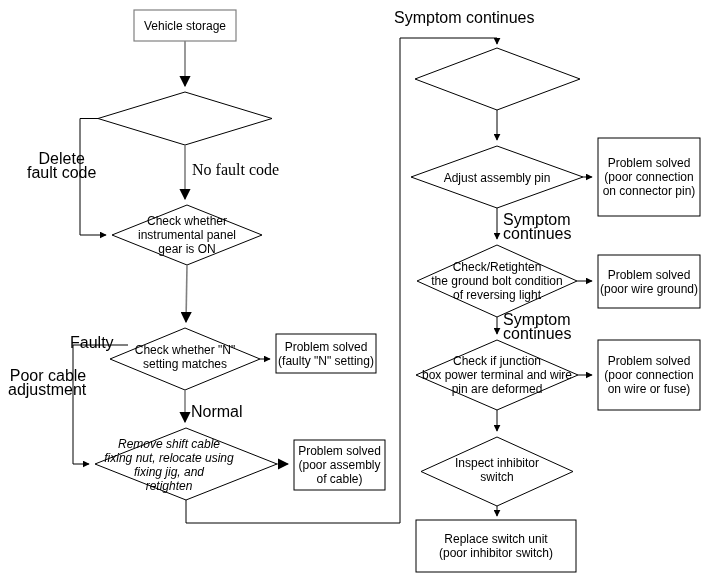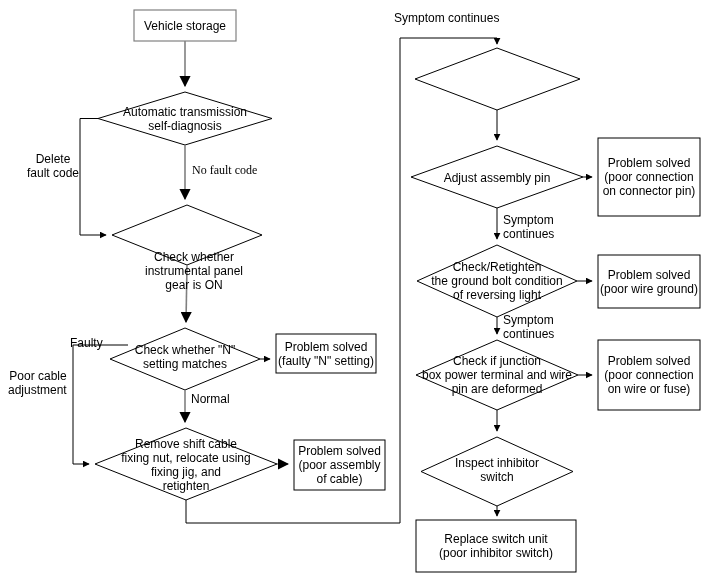--- a/index.html
+++ b/index.html
@@ -31,21 +31,21 @@
     font-family: "Liberation Sans", sans-serif;
     font-size: 12px;
     line-height: 14px;
     color: #000000;
     white-space: pre-line;
     pointer-events: none;
   }
   .edge-label {
     position: absolute;
     font-family: "Liberation Sans", sans-serif;
-    font-size: 12px;
+    font-size: 16px;
     line-height: 14px;
     color: #000000;
     white-space: pre-line;
   }
 </style>
 </head>
 <body>
 
 <div id="canvas">
 
@@ -116,50 +116,48 @@
       <path d="M 577,281 L 592,281" marker-end="url(#arrow)"></path>
       <path d="M 497,317 L 497,334" marker-end="url(#arrow)"></path>
       <path d="M 578,375 L 592,375" marker-end="url(#arrow)"></path>
       <path d="M 497,410 L 497,431" marker-end="url(#arrow)"></path>
       <path d="M 497,506 L 497,516" marker-end="url(#arrow)"></path>
     </g>
   </svg>
 
   <div class="node-text" style="left:134px; top:10px; width:102px; height:31px;">Vehicle storage</div>
 
-  <div class="node-text" style="left:110px; top:100px; width:150px; height:37px;">Automatic transmission
-self-diagnosis</div>
 
-  <div class="node-text" style="left:124px; top:212px; width:140px; height:46px;margin-top:36px;">Check whether
+  <div class="node-text" style="left:117px; top:212px; width:140px; height:46px;">Check whether
 instrumental panel
 gear is ON</div>
 
   <div class="node-text" style="left:120px; top:341px; width:130px; height:32px;">Check whether "N"
 setting matches</div>
 
   <div class="node-text" style="left:276px; top:334px; width:100px; height:39px;">Problem solved
 (faulty "N" setting)</div>
 
-  <div class="node-text" style="left:101px; top:435px; width:170px; height:60px;">Remove shift cable
+  <div class="node-text" style="left:84px; top:435px; width:170px; height:60px;font-style:italic;">Remove shift cable
 fixing nut, relocate using
 fixing jig, and
 retighten</div>
 
   <div class="node-text" style="left:294px; top:440px; width:91px; height:50px;">Problem solved
 (poor assembly
 of cable)</div>
 
   <div class="edge-label" style="left:27px; top:152px; text-align:center;">Delete
 fault code</div>
 
   <div class="edge-label" style="left:192px; top:163px;font-family:Liberation Serif, serif;">No fault code</div>
 
   <div class="edge-label" style="left:70px; top:336px;">Faulty</div>
 
-  <div class="edge-label" style="left:191px; top:392px;">Normal</div>
+  <div class="edge-label" style="left:191px; top:405px;">Normal</div>
 
   <div class="edge-label" style="left:8px; top:369px; text-align:right;">Poor cable
 adjustment</div>
 
   <div class="edge-label" style="left:394px; top:11px;">Symptom continues</div>
 
 
   <div class="node-text" style="left:424px; top:170px; width:146px; height:16px;">Adjust assembly pin</div>
 
   <div class="node-text" style="left:598px; top:138px; width:102px; height:78px;">Problem solved

